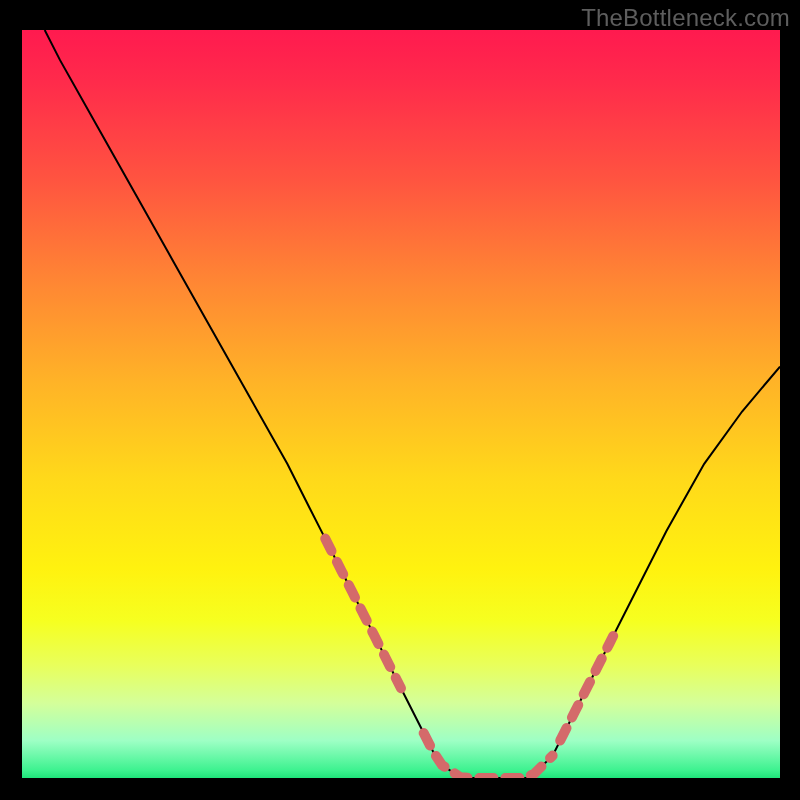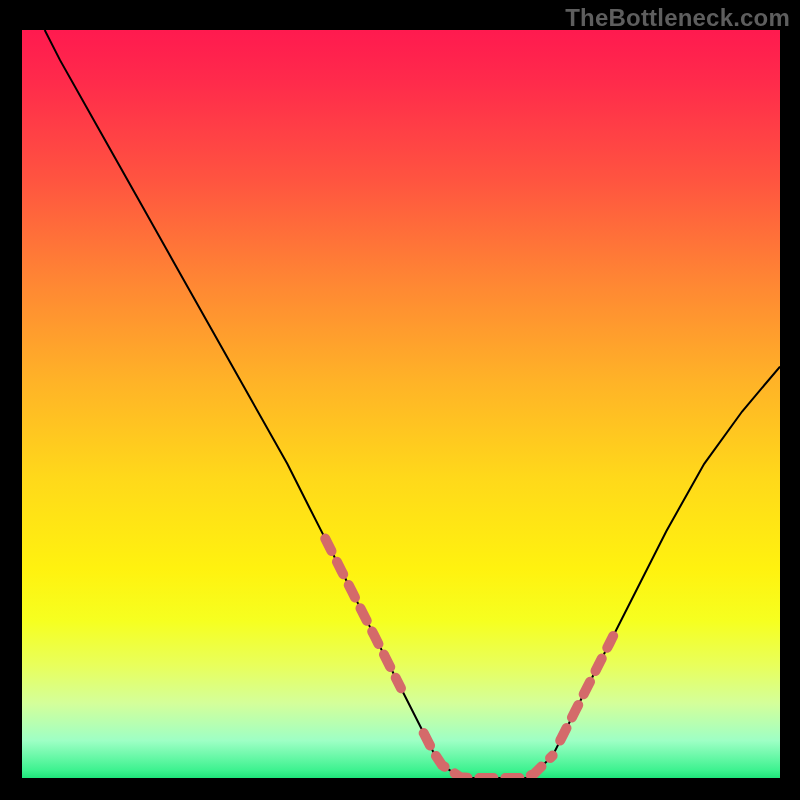--- a/index.html
+++ b/index.html
@@ -15,21 +15,21 @@
     position: relative;
     width: 800px;
     height: 800px;
   }
   .watermark {
     position: absolute;
     top: 4px;
     right: 10px;
     color: #5e5e5e;
     font-size: 24px;
-    font-weight: 700;
+    font-weight: 400;
     letter-spacing: 0.2px;
     z-index: 5;
   }
   .plot-outer {
     position: absolute;
     left: 22px;
     top: 30px;
     width: 758px;
     height: 748px;
     background: #000000;

